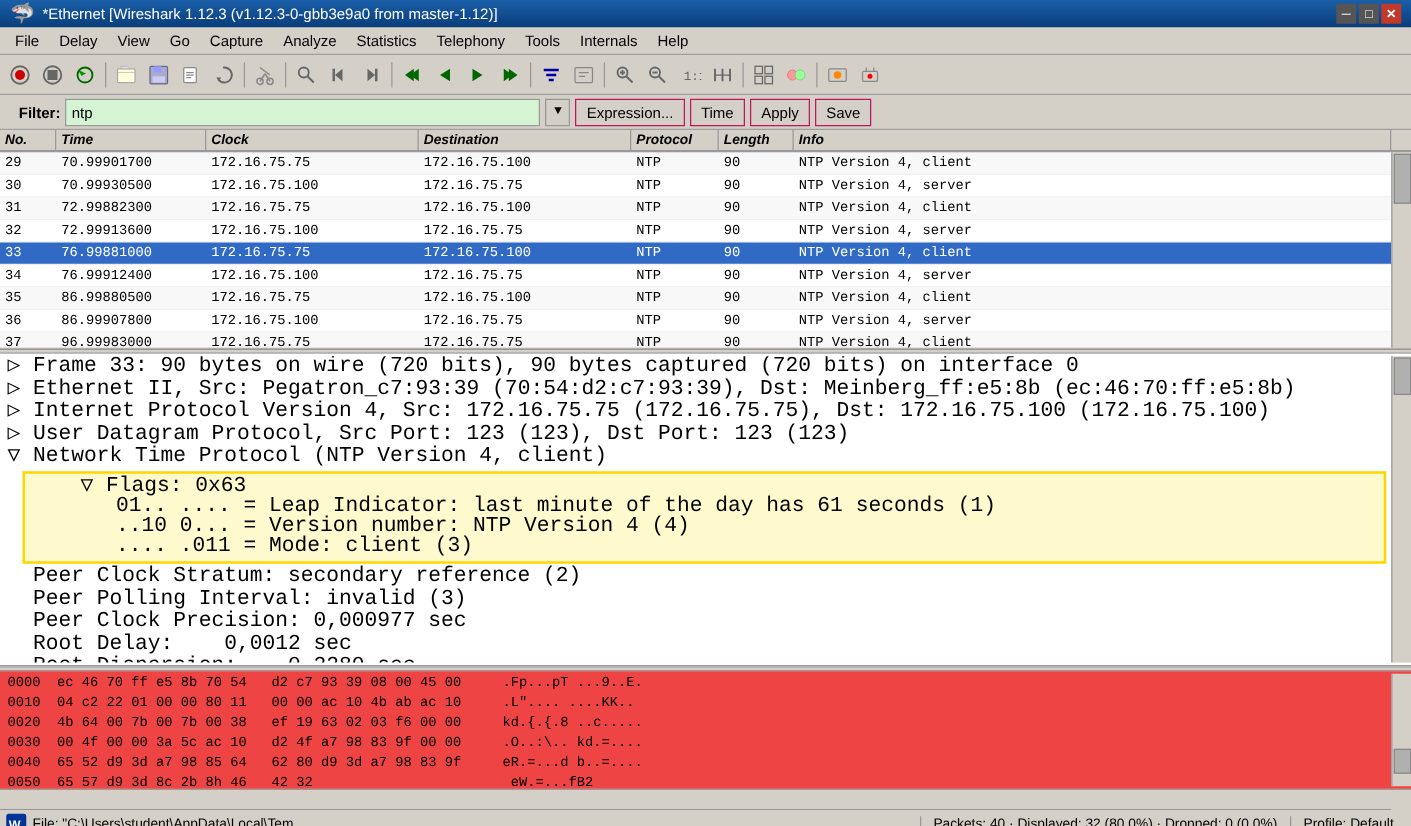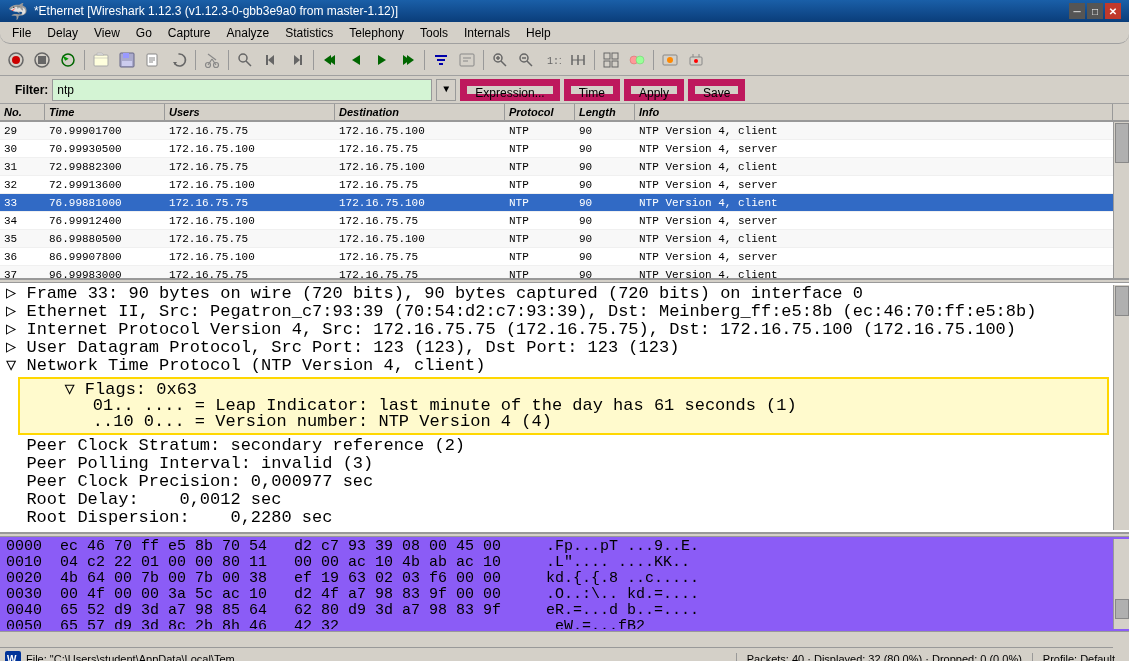--- a/index.html
+++ b/index.html
@@ -31,21 +31,20 @@
     
     #menubar {
       background: #d4d0c8;
       height: 22px;
       display: flex;
       align-items: center;
       padding: 0 4px;
       border-bottom: 1px solid #a0a0a0;
       font-family: Arial, sans-serif;
       font-size: 12px;
-      border-radius: 10px;
     }
     .menu-item {
       padding: 2px 8px;
       cursor: pointer;
       color: #000;
     }
     .menu-item.statistics { font-weight: normal; }
 
     
     #toolbar {
@@ -92,21 +91,21 @@
       border: 1px solid #999;
       background: #d4d0c8;
       cursor: pointer;
       display: flex; align-items: center; justify-content: center;
       font-size: 10px;
     }
     .filter-btn {
       height: 22px;
       padding: 0 8px;
       background: #d4d0c8;
-      border: 7px solid #be185d;
+      border: 1px solid #be185d;
       font-size: 12px;
       font-family: Arial, sans-serif;
       cursor: pointer;
     }
 
     
     #packet-list {
       background: white;
       height: 175px;
       overflow: hidden;
@@ -158,25 +157,25 @@
     }
     .detail-row {
       padding: 1px 6px;
       white-space: nowrap;
       line-height: 16px;
     }
     .detail-row.expandable { cursor: pointer; }
 
     
     #hex-dump {
-      background: #8b5cf6;
+      background: #ef4444;
       height: 100px;
       overflow: hidden;
       font-family: 'Courier New', monospace;
-      font-size: 15px;
+      font-size: 11px;
       padding: 2px 6px;
       position: relative;
     }
     .hex-row { line-height: 16px; white-space: pre; }
 
     
     #statusbar {
       background: #d4d0c8;
       height: 22px;
       display: flex;
@@ -480,21 +479,21 @@
   <button class="filter-btn">Expression...</button>
   <button class="filter-btn">Time</button>
   <button class="filter-btn">Apply</button>
   <button class="filter-btn">Save</button>
 </div>
 
 <div id="packet-list">
   <div id="packet-header">
     <div class="ph-col col-no">No.</div>
     <div class="ph-col col-time">Time</div>
-    <div class="ph-col col-src">Users</div>
+    <div class="ph-col col-src">Clock</div>
     <div class="ph-col col-dst">Destination</div>
     <div class="ph-col col-proto">Protocol</div>
     <div class="ph-col col-len">Length</div>
     <div class="ph-col col-info">Info</div>
     <div style="width:16px;"></div>
   </div>
   <div style="display:flex;flex:1;">
     <div style="flex:1;">
       <div id="packet-rows">
           <div class="packet-row even">
@@ -611,20 +610,23 @@
       <div style="border:2px solid #ffd700;background:#fffacd;margin:2px 4px 2px 18px;padding:3px 24px;">
         <div class="detail-row expandable" style="padding:0;">
           <span>&nbsp;&nbsp;▽ </span><span>Flags: 0x63</span>
         </div>
         <div class="detail-row" style="padding:0 0 0 8px;">
           <span>&nbsp;&nbsp;&nbsp;&nbsp;01.. .... = Leap Indicator: last minute of the day has 61 seconds (1)</span>
         </div>
         <div class="detail-row" style="padding:0 0 0 8px;">
           <span>&nbsp;&nbsp;&nbsp;&nbsp;..10 0... = Version number: NTP Version 4 (4)</span>
         </div>
+        <div class="detail-row" style="padding:0 0 0 8px;">
+          <span>&nbsp;&nbsp;&nbsp;&nbsp;.... .011 = Mode: client (3)</span>
+        </div>
       </div>
       <div class="detail-row">&nbsp;&nbsp;Peer Clock Stratum: secondary reference (2)</div>
       <div class="detail-row">&nbsp;&nbsp;Peer Polling Interval: invalid (3)</div>
       <div class="detail-row">&nbsp;&nbsp;Peer Clock Precision: 0,000977 sec</div>
       <div class="detail-row">&nbsp;&nbsp;Root Delay:&nbsp;&nbsp;&nbsp;&nbsp;0,0012 sec</div>
       <div class="detail-row">&nbsp;&nbsp;Root Dispersion:&nbsp;&nbsp;&nbsp;&nbsp;0,2280 sec</div>
 
     </div>
     <div class="detail-side-scrollbar">
       <div class="detail-side-scrollbar-thumb"></div>

